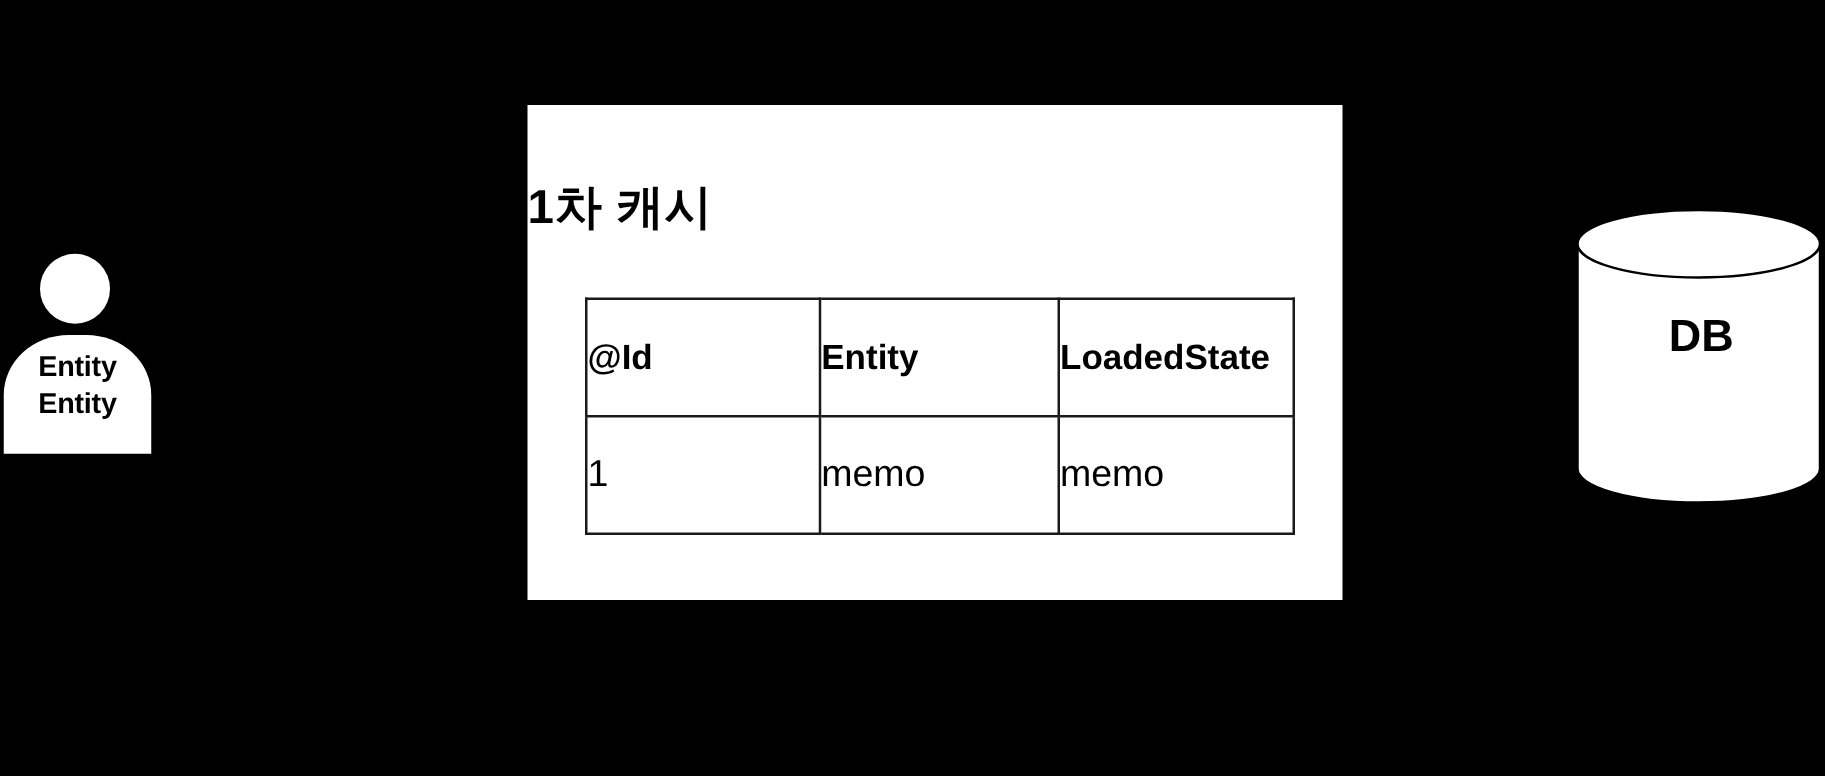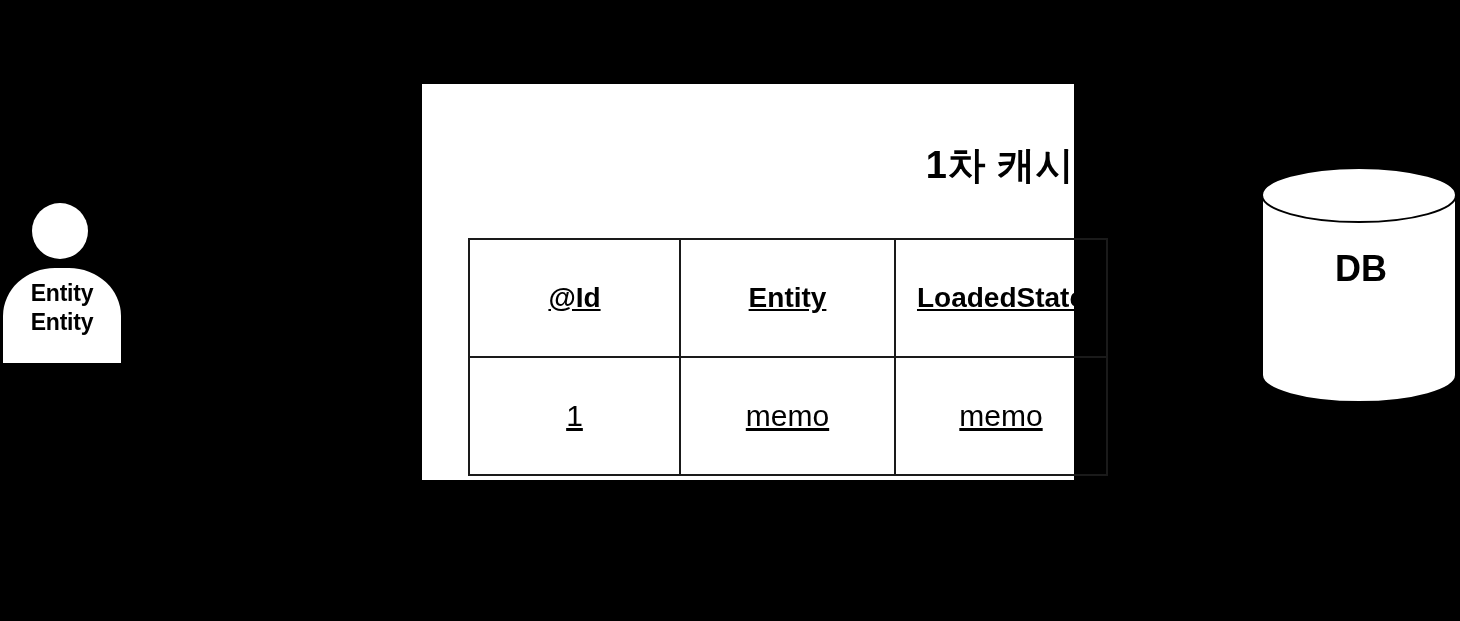--- a/index.html
+++ b/index.html
@@ -65,44 +65,43 @@
     top: 84px;
     width: 652px;
     height: 396px;
     background: #ffffff;
   }
   #cache-title {
     position: absolute;
     left: 0;
     top: 56px;
     width: 652px;
-    text-align: right;
+    text-align: left;
     color: #000000;
     font-size: 38px;
     font-weight: bold;
     letter-spacing: 0.5px;
   }
 
   
   #cache-table {
     position: absolute;
     left: 46px;
     top: 154px;
     width: 560px;
     border-collapse: collapse;
     table-layout: fixed;
   }
   #cache-table td, #cache-table th {
     border: 2px solid #1a1a1a;
     height: 92px;
-    text-align: center;
+    text-align: left;
     vertical-align: middle;
     color: #000000;
-    padding: 12px;
-    text-decoration: underline;
+    padding: 0;
   }
   #cache-table th {
     font-size: 28px;
     font-weight: bold;
   }
   #cache-table td {
     font-size: 30px;
     font-weight: normal;
   }
   .col-a { width: 185px; }

